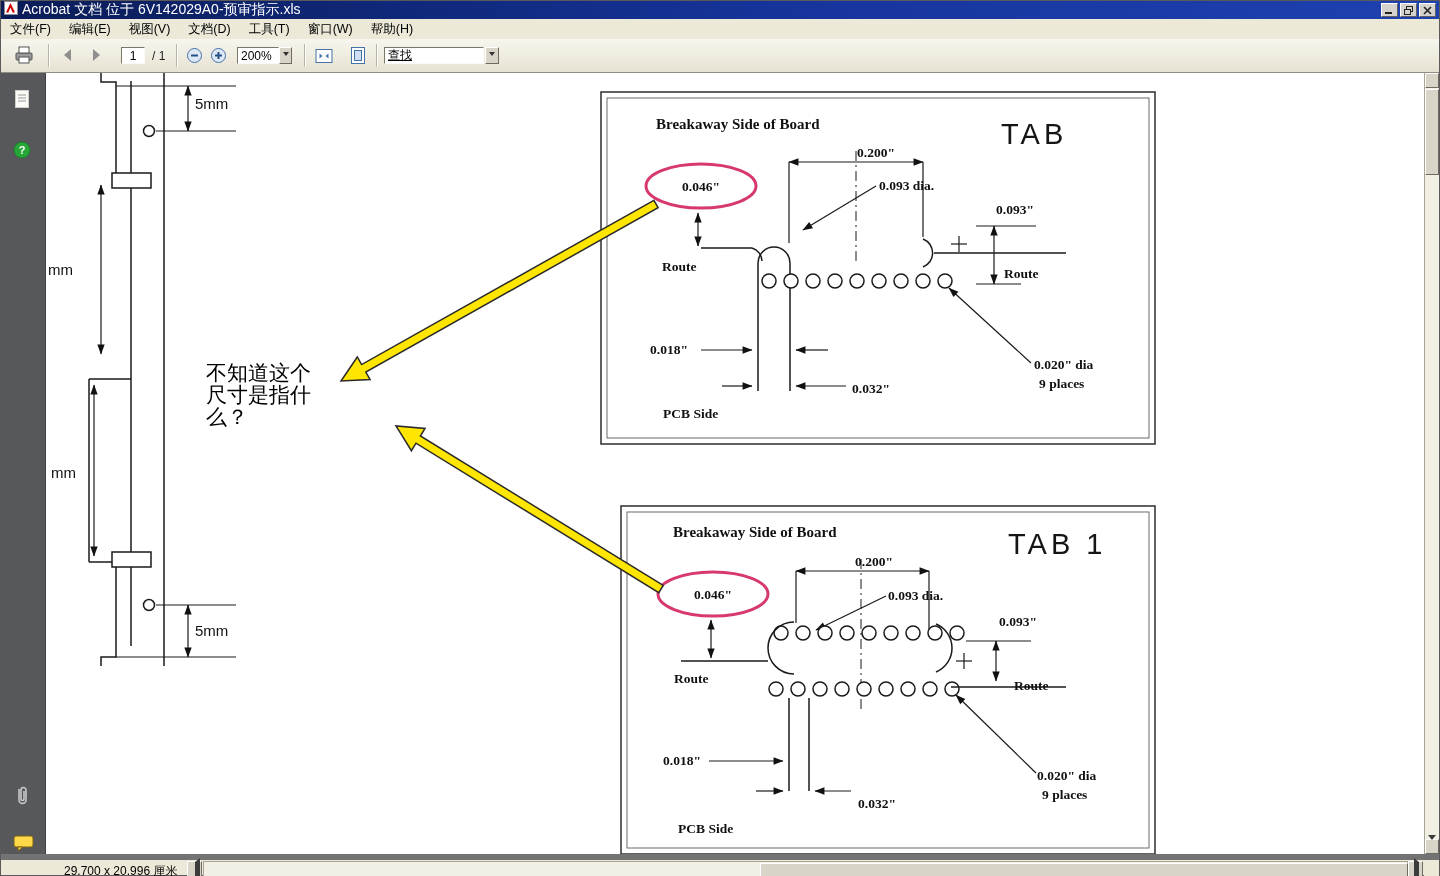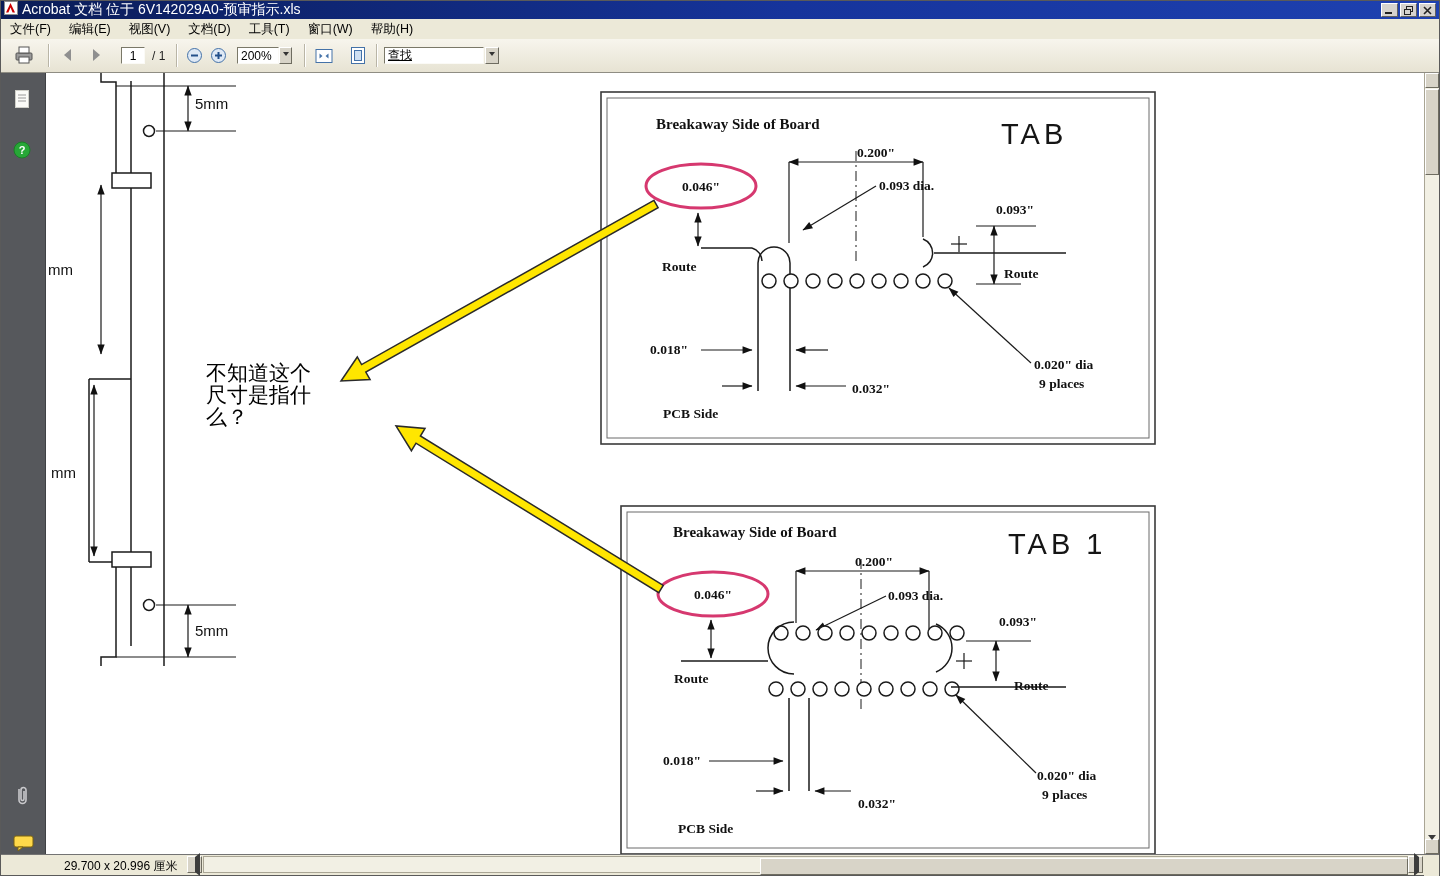--- a/index.html
+++ b/index.html
@@ -48,21 +48,21 @@
     background:#f2f0e4; border-left:1px solid #a9a594; }
   .sb-btn, .sb-thumb { position:absolute; left:0; width:14px; background:#d8d4c8;
     border:1px solid; border-color:#fff #6e6c60 #6e6c60 #fff; padding:0; }
   .tri-up-s { width:0; height:0; border:4px solid transparent; border-bottom:5px solid #3c3c3c; margin:1px auto 0; }
   .tri-down-s { width:0; height:0; border:4px solid transparent; border-top:5px solid #3c3c3c; margin:4px auto 0; }
   .tri-left-s { width:0; height:0; border:4px solid transparent; border-right:5px solid #3c3c3c; margin:3px 0 0 2px; }
   .tri-right-s { width:0; height:0; border:4px solid transparent; border-left:5px solid #3c3c3c; margin:3px 0 0 5px; }
 
   
   .statusbar { position:absolute; left:0; right:0; bottom:0; height:21px;
-    background:#ece9d8; border-top:1px solid #737373; font-size:12px; color:#000;padding-left:7px; }
+    background:#ece9d8; border-top:6px solid #737373; font-size:12px; color:#000;padding-left:7px; }
   .statusbar > * { position:absolute; }
   .hscroll-track { left:202px; right:31px; top:1px; height:17px; background:#f2f0e4; border:1px solid #a9a594; }
   .hscroll-thumb { left:760px; width:649px; top:1px; height:17px; background:#d8d4c8;
     border:1px solid; border-color:#fff #6e6c60 #6e6c60 #fff; }
 
   
   svg text { user-select:none; }
   .dl   { stroke:#1a1a1a; stroke-width:1.5; fill:none; }
   .dlt  { stroke:#1a1a1a; stroke-width:1.2; fill:none; }
   .cl   { stroke:#1a1a1a; stroke-width:1; fill:none; stroke-dasharray:10 4 2 4; }

